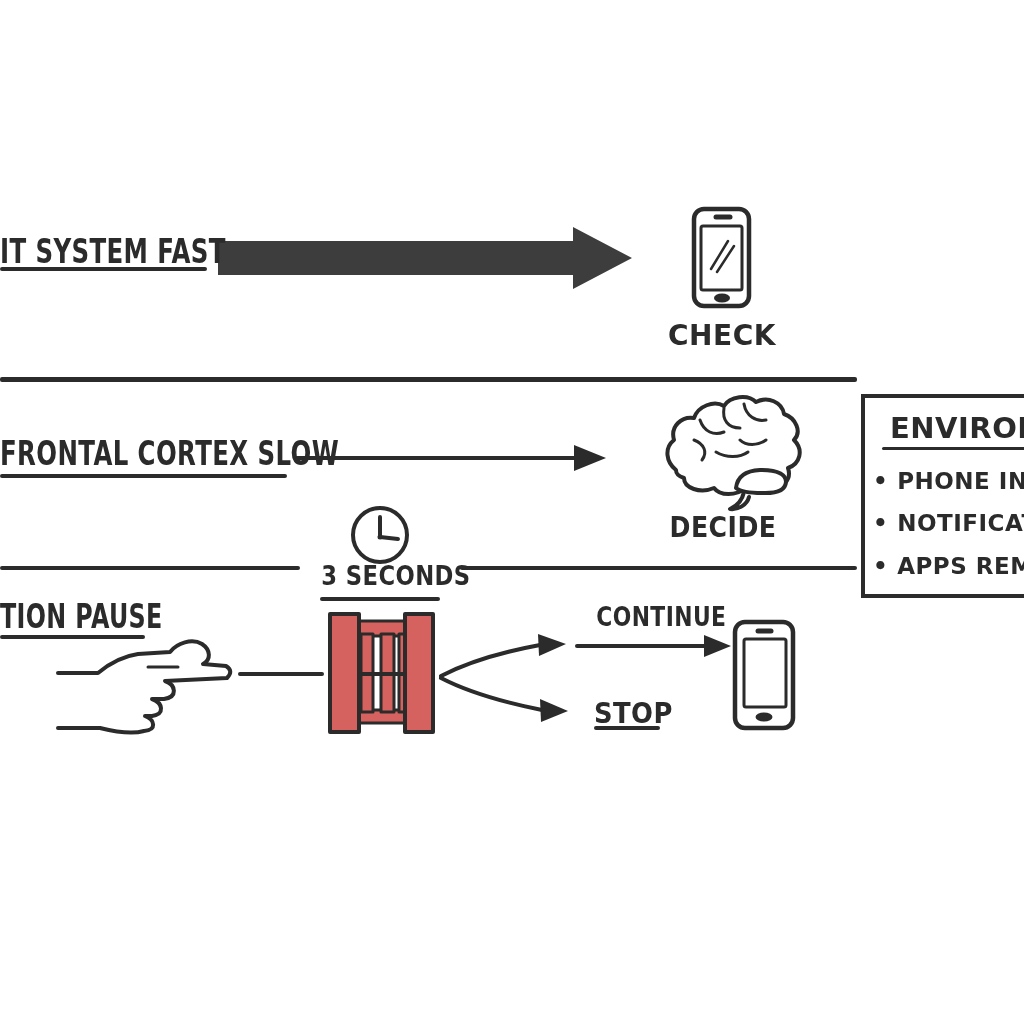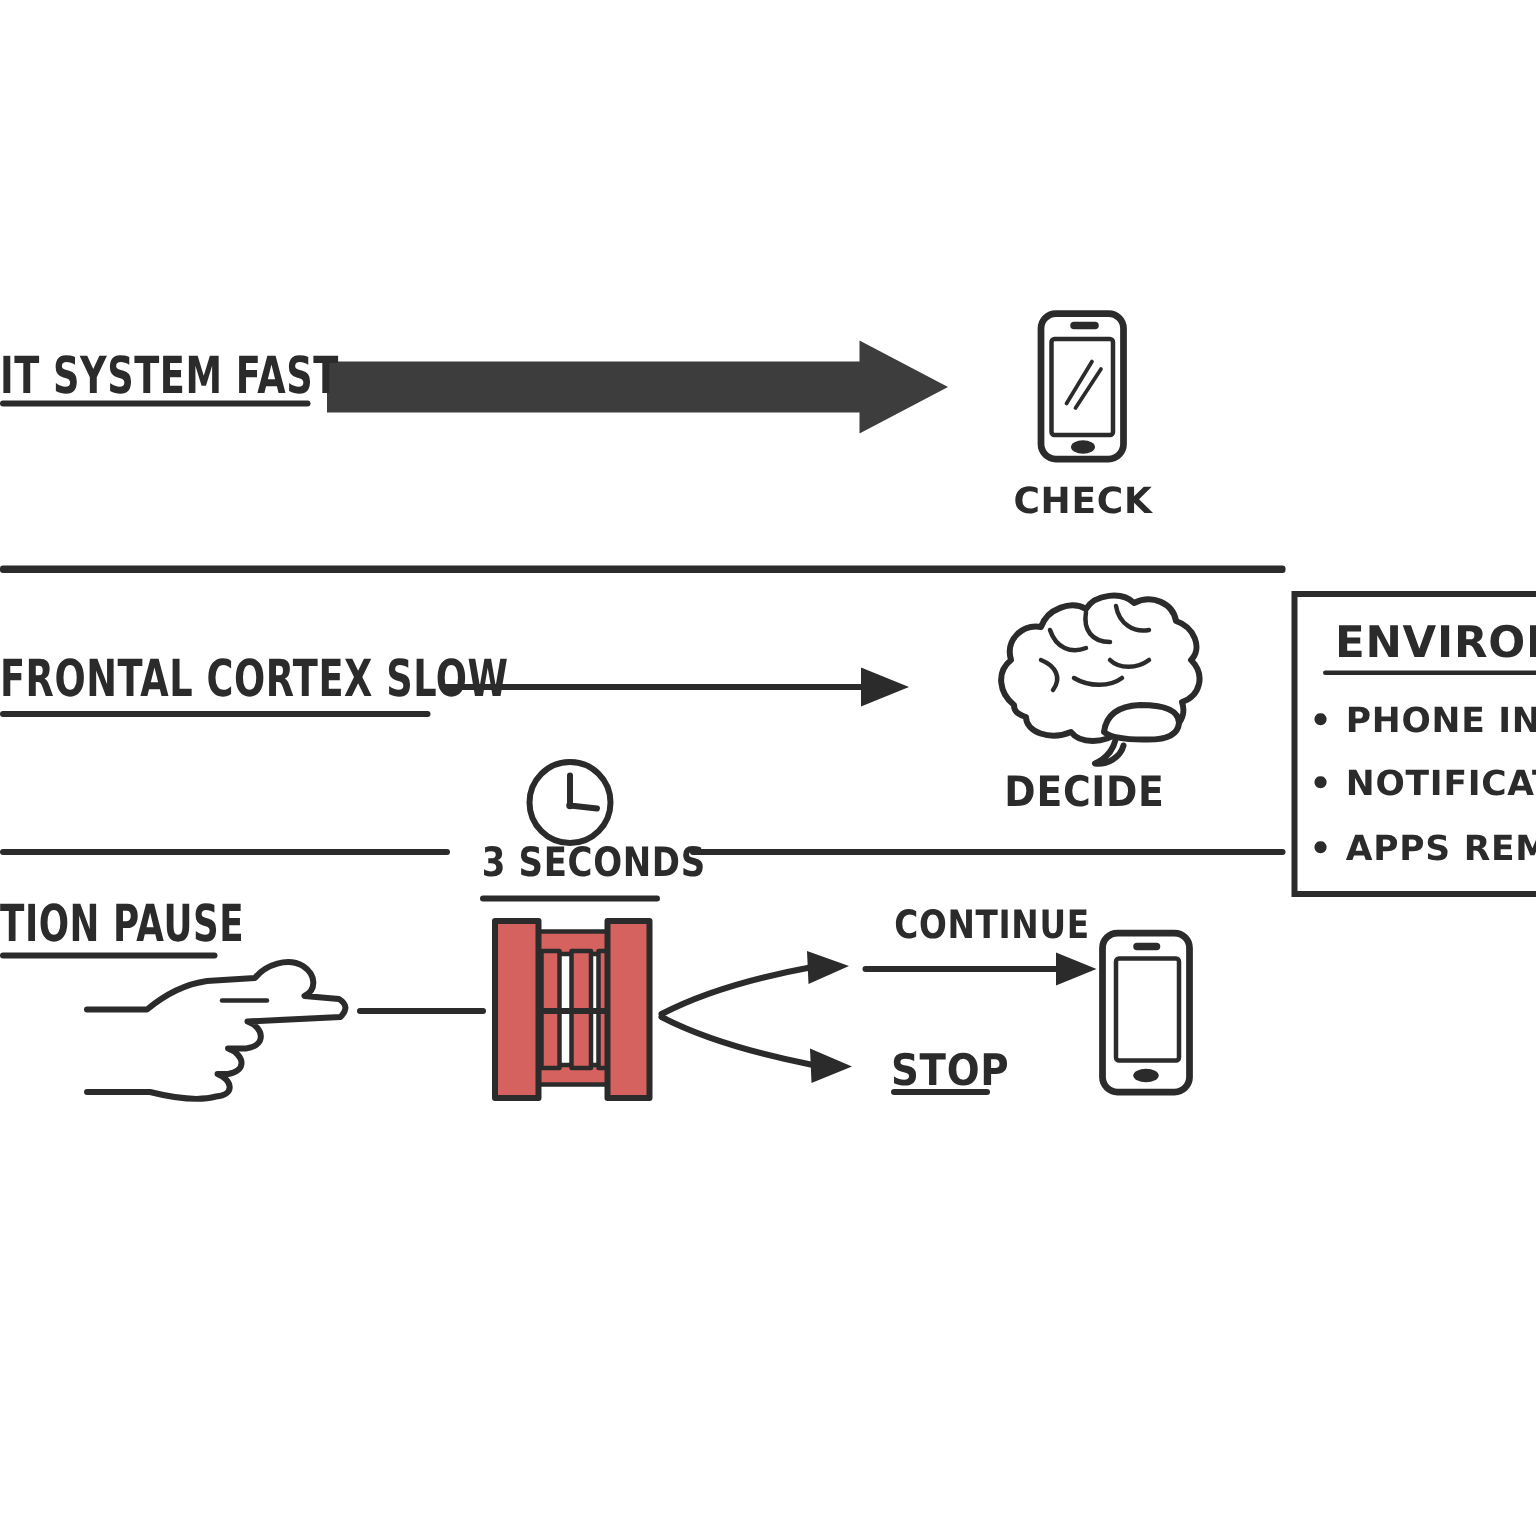--- a/index.html
+++ b/index.html
@@ -125,21 +125,21 @@
       <ellipse class="fi" cx="764" cy="717" rx="8.5" ry="4.5"></ellipse>
     </g>
   </svg>
 
   <div class="hr" style="left:0;top:377px;width:857px;height:5px;"></div>
   <div class="hr" style="left:0;top:566px;width:300px;height:4px;"></div>
   <div class="hr" style="left:460px;top:566px;width:397px;height:4px;"></div>
 
   <div class="lbl" style="left:0;top:234px;font-size:34px;transform:scaleX(.72);transform-origin:left top;">IT SYSTEM FAST</div>
   <div class="ul" style="left:0;top:267px;width:207px;"></div>
-  <div class="lbl ctr" style="left:662px;top:322px;width:120px;font-size:24px;">CHECK</div>
+  <div class="lbl ctr" style="left:662px;top:322px;width:120px;font-size:28px;">CHECK</div>
 
   <div class="lbl" style="left:0;top:436px;font-size:34px;transform:scaleX(.72);transform-origin:left top;">FRONTAL CORTEX SLOW</div>
   <div class="ul" style="left:0;top:474px;width:287px;"></div>
   <div class="lbl ctr" style="left:663px;top:514px;width:120px;font-size:28px;transform:scaleX(.9);transform-origin:center top;">DECIDE</div>
 
   <div class="env-box">
     <div class="lbl" style="left:25px;top:16px;font-size:29px;">ENVIRONM</div>
     <div class="ul" style="left:17px;top:49px;width:180px;height:3px;"></div>
     <div class="env-item" style="left:8px;top:72px;">
       <span class="env-bullet">•</span><span>PHONE IN OTH</span>

